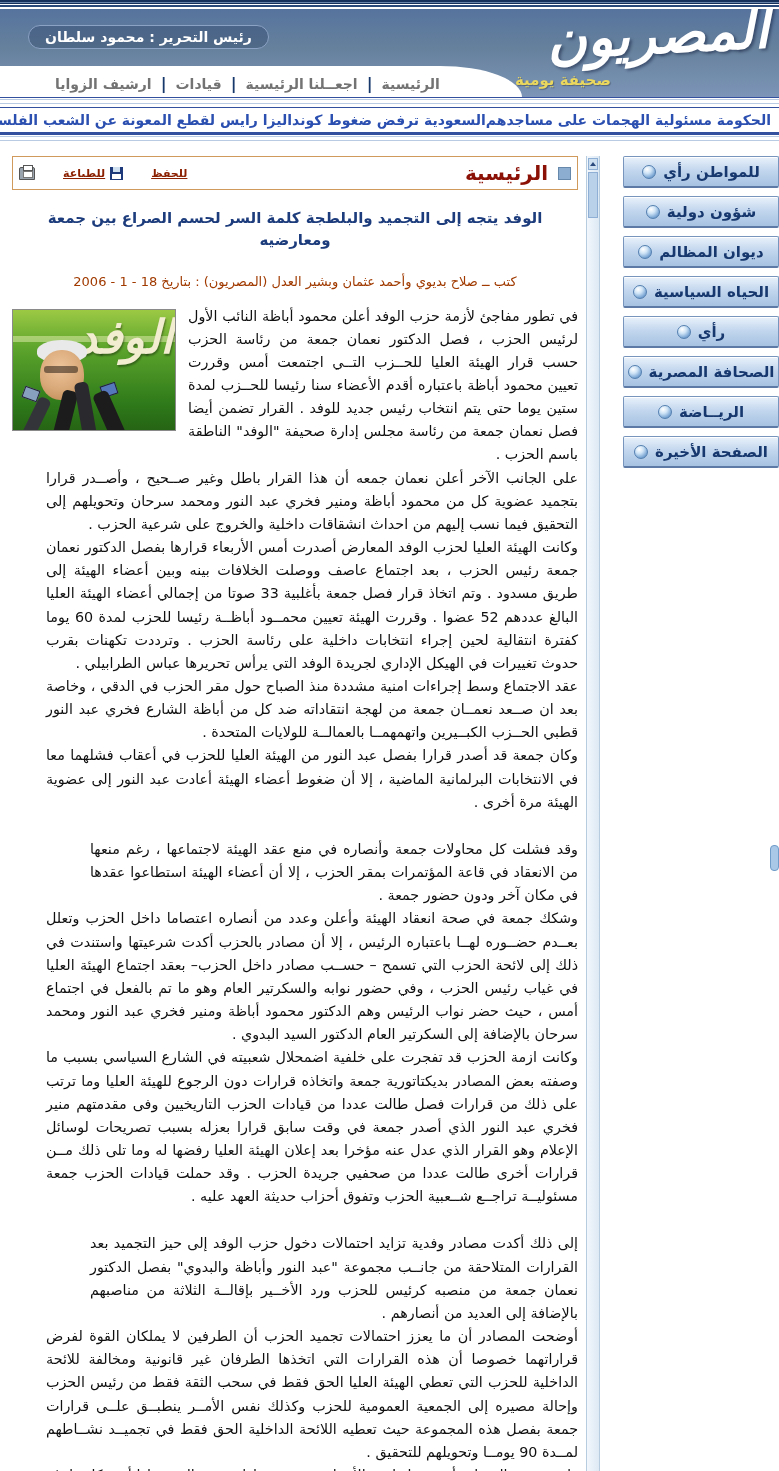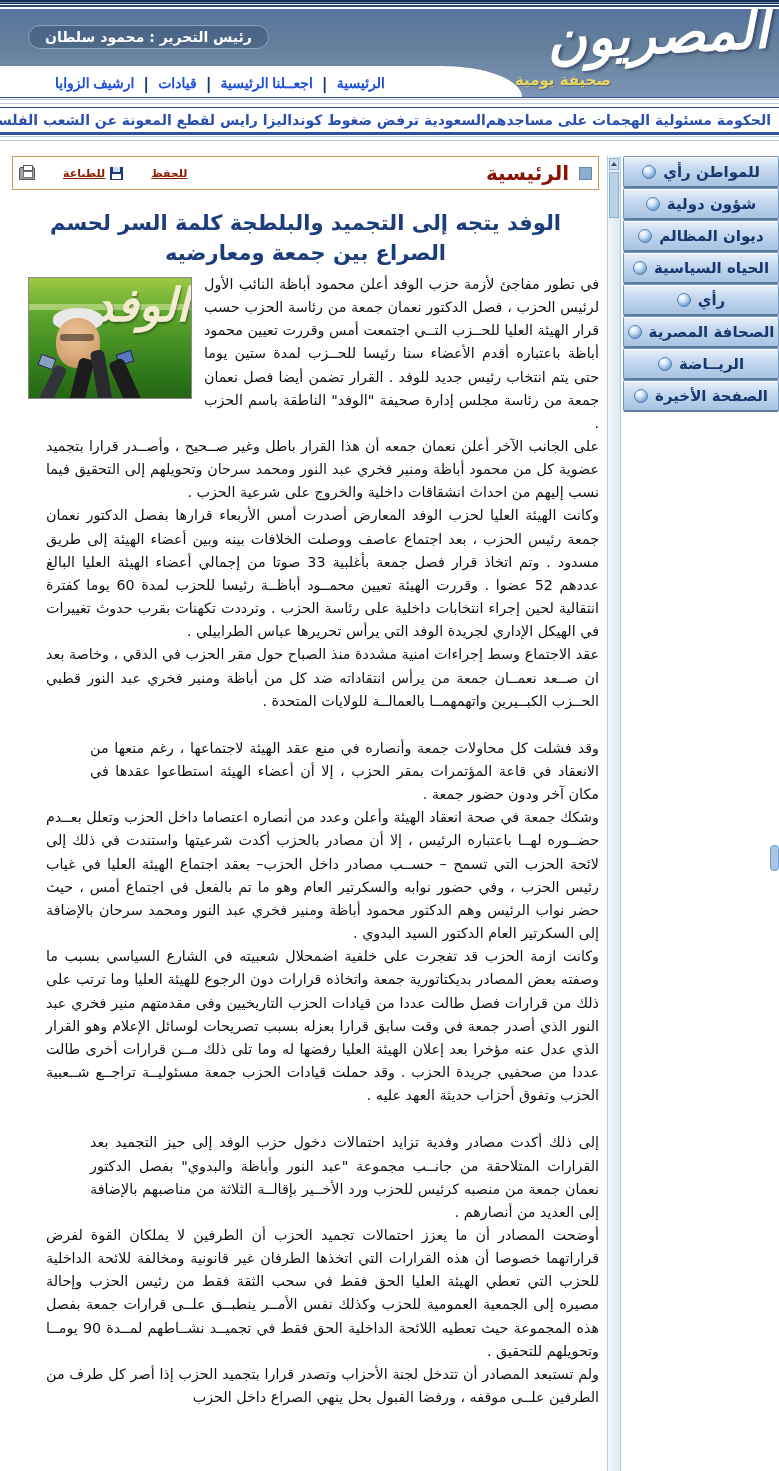--- a/index.html
+++ b/index.html
@@ -9,34 +9,34 @@
 
   
   .top-stripes { height:9px; background:repeating-linear-gradient(180deg,#16305c 0 2px,#6884ab 2px 3px,#16305c 3px 4px,#ffffff 4px 5px,#2a4a7c 5px 7px,#ffffff 7px 9px); }
 
   
   .header { position:relative; height:88px; background:linear-gradient(180deg,#56739e 0%,#66819c 45%,#7c95b8 100%); overflow:hidden; }
   .logo { position:absolute; top:-6px; right:10px; color:#fff; font-size:54px; font-weight:bold; font-style:italic; transform:rotate(-3deg); text-shadow:2px 2px 3px rgba(10,20,50,.45); letter-spacing:-2px; }
   .tagline { position:absolute; bottom:8px; right:168px; color:#e9d75e; font-size:15px; font-weight:bold; text-shadow:1px 1px 1px rgba(0,0,0,.3); }
   .editor-box { position:absolute; top:16px; left:28px; padding:3px 16px; background:rgba(40,62,100,.35); border:1px solid #8ba2c4; border-radius:12px; color:#ffffff; font-size:14px; font-weight:bold; }
   .nav-tab { position:absolute; bottom:0; left:0; width:522px; height:31px; background:#fff; border-top-right-radius:90px 34px; display:flex; align-items:center; justify-content:flex-end; direction:rtl; padding:4px 16px 0 55px; }
-  .nav-tab a { color:#1d4ed8; font-size:14px; font-weight:bold; text-decoration:none; white-space:nowrap;font-family:Liberation Serif, serif; }
+  .nav-tab a { color:#737373; font-size:14px; font-weight:bold; text-decoration:none; white-space:nowrap; }
   .nav-sep { color:#16386b; margin:0 9px; font-weight:bold; }
 
   
   .stripes { height:10px; background:repeating-linear-gradient(180deg,#ffffff 0 1px,#b9cbe3 1px 2px,#ffffff 2px 4px); border-top:1px solid #33509e; }
   .ticker { height:27px; border-top:1px solid #33509e; border-bottom:2px solid #33509e; background:#fff; display:flex; direction:rtl; justify-content:space-between; align-items:center; padding:0 8px; overflow:hidden; white-space:nowrap; }
   .ticker a { color:#2b4fb0; font-size:14px; font-weight:bold; text-decoration:none; }
   .ticker .clip { margin-left:-26px; }
 
   
   .main-row { display:flex; direction:rtl; align-items:flex-start; padding-top:12px; }
 
   
-  .sidebar { width:158px; flex:0 0 158px; display:flex; flex-direction:column; gap:0; padding-left:2px; }
+  .sidebar { width:158px; flex:0 0 158px; display:flex; flex-direction:column; gap:8px; padding-left:2px;margin-left:21px; }
   .side-btn { height:32px; background:linear-gradient(180deg,#eaf2fb 0%,#c3d7ee 45%,#a7c2e2 100%); border:1px solid #7795bd; border-bottom:2px solid #5c7aa5; border-radius:2px; display:flex; direction:rtl; align-items:center; justify-content:center; gap:7px; cursor:pointer; box-shadow:0 1px 0 #fff inset; }
   .side-btn .lbl { color:#17386e; font-size:15px; font-weight:bold; }
   .sphere { width:14px; height:14px; border-radius:50%; background:radial-gradient(circle at 35% 28%,#ffffff 0%,#cfe4f6 35%,#7fa9d6 70%,#4a7ab0 100%); border:1px solid #5580b0; flex:0 0 14px; }
 
   
   .sb-strip { width:14px; flex:0 0 14px; align-self:stretch; min-height:1330px; background:linear-gradient(90deg,#f2f7fc,#dde9f4); border-left:1px solid #b8cce0; border-right:1px solid #b8cce0; padding:1px; }
   .sb-btn { width:10px; height:12px; margin:1px auto 0; background:#cfe0f0; border:1px solid #8fb0d4; position:relative; }
   .sb-btn::after { content:""; position:absolute; left:1px; top:3px; border-left:3px solid transparent; border-right:3px solid transparent; border-bottom:4px solid #2c4a7c; }
   .sb-thumb { width:10px; height:46px; margin:2px auto 0; background:#b9d2ea; border:1px solid #8fb0d4; }
 
@@ -47,29 +47,29 @@
   .section-title { color:#8b1005; font-size:20px; font-weight:bold; }
   .tools { margin-right:auto; display:flex; direction:rtl; align-items:center; gap:5px; font-size:11px; }
   .tools a { color:#8b2000; text-decoration:underline; font-weight:bold;margin-left:23px; }
   .icon-floppy { width:13px; height:13px; background:#1e3a7a; position:relative; display:inline-block; }
   .icon-floppy::before { content:""; position:absolute; left:3px; top:0; width:7px; height:5px; background:#cfe0f0; }
   .icon-floppy::after { content:""; position:absolute; left:2px; bottom:1px; width:9px; height:5px; background:#fff; }
   .icon-printer { width:16px; height:13px; position:relative; display:inline-block; background:#9aa4ae; border:1px solid #555; border-radius:2px 2px 0 0; }
   .icon-printer::before { content:""; position:absolute; left:3px; top:-3px; width:8px; height:4px; background:#fff; border:1px solid #555; }
   .icon-printer::after { content:""; position:absolute; left:3px; bottom:1px; width:8px; height:5px; background:#fff; border:1px solid #777; }
 
-  .article-title { color:#1c3c7c; font-size:21px; font-weight:bold; text-align:center; line-height:1.45; margin:18px 24px 4px; }
+  .article-title { color:#1c3c7c; font-size:15px; font-weight:bold; text-align:center; line-height:1.45; margin:18px 24px 4px; }
   .byline { color:#a03a00; font-size:13px; text-align:center; margin:22px 0 16px; }
 
   .body-text { font-size:14.3px; color:#101010; line-height:1.62; text-align:justify; }
   .body-text p { margin:0;padding-left:34px; }
   .body-text p.gap { margin-top:24px;margin-left:44px; }
 
   
-  .photo { float:left; width:164px; height:122px; margin:4px 12px 6px 16px; border:1px solid #8a8a8a; position:relative; overflow:hidden; background:linear-gradient(180deg,#9cc944 0%,#5ca42c 32%,#2f7a1a 78%,#256414 100%); }
+  .photo { float:left; width:164px; height:122px; margin:4px 12px 6px 0; border:1px solid #8a8a8a; position:relative; overflow:hidden; background:linear-gradient(180deg,#9cc944 0%,#5ca42c 32%,#2f7a1a 78%,#256414 100%); }
   .photo .calli { position:absolute; top:-10px; right:2px; color:#f2ecd0; font-size:46px; font-weight:bold; font-style:italic; text-shadow:1px 2px 2px rgba(0,0,0,.35); letter-spacing:-2px; }
   .photo .band { position:absolute; top:26px; left:0; width:100%; height:6px; background:rgba(230,240,180,.5); }
   .photo .hair { position:absolute; left:24px; top:30px; width:50px; height:22px; background:#e9e9e9; border-radius:50% 50% 40% 40%; }
   .photo .face { position:absolute; left:27px; top:40px; width:44px; height:50px; background:radial-gradient(circle at 45% 35%,#eec49a 0%,#d8a878 55%,#b9854e 100%); border-radius:48% 48% 46% 46%; }
   .photo .glasses { position:absolute; left:31px; top:56px; width:34px; height:7px; background:rgba(40,30,20,.55); border-radius:3px; }
   .photo .mic { position:absolute; background:#1c1c1c; border-radius:5px; }
   .photo .m1 { left:44px; bottom:-16px; width:15px; height:56px; transform:rotate(14deg); }
   .photo .m2 { left:66px; bottom:-14px; width:14px; height:62px; transform:rotate(-10deg); background:#2a2a2e; }
   .photo .m3 { left:90px; bottom:-18px; width:16px; height:58px; transform:rotate(-24deg); }
   .photo .m4 { left:16px; bottom:-14px; width:13px; height:48px; transform:rotate(26deg); background:#33343a; }
@@ -163,41 +163,43 @@
         <div class="tools">
           <a href="#">للحفظ</a>
           <span class="icon-floppy"></span>
           <a href="#">للطباعة</a>
           <span class="icon-printer"></span>
         </div>
       </div>
 
       <h1 class="article-title">الوفد يتجه إلى التجميد والبلطجة كلمة السر لحسم الصراع بين جمعة ومعارضيه</h1>
 
+      <div class="byline">كتب ــ صلاح بديوي وأحمد عثمان وبشير العدل (المصريون) : بتاريخ 18 - 1 - 2006</div>
 
       <div class="body-text">
 
         <div class="photo">
           <span class="band"></span>
           <span class="calli">الوفد</span>
           <span class="hair"></span>
           <span class="face"></span>
           <span class="glasses"></span>
           <span class="flag f1"></span>
           <span class="flag f2"></span>
           <span class="mic m1"></span>
           <span class="mic m2"></span>
           <span class="mic m3"></span>
           <span class="mic m4"></span>
         </div>
 
         <p>في تطور مفاجئ لأزمة حزب الوفد أعلن محمود أباظة النائب الأول لرئيس الحزب ، فصل الدكتور نعمان جمعة من رئاسة الحزب حسب قرار الهيئة العليا للحــزب التــي اجتمعت أمس وقررت تعيين محمود أباظة باعتباره أقدم الأعضاء سنا رئيسا للحــزب لمدة ستين يوما حتى يتم انتخاب رئيس جديد للوفد . القرار تضمن أيضا فصل نعمان جمعة من رئاسة مجلس إدارة صحيفة "الوفد" الناطقة باسم الحزب .</p>
         <p>على الجانب الآخر أعلن نعمان جمعه أن هذا القرار باطل وغير صــحيح ، وأصــدر قرارا بتجميد عضوية كل من محمود أباظة ومنير فخري عبد النور ومحمد سرحان وتحويلهم إلى التحقيق فيما نسب إليهم من احداث انشقاقات داخلية والخروج على شرعية الحزب .</p>
         <p>وكانت الهيئة العليا لحزب الوفد المعارض أصدرت أمس الأربعاء قرارها بفصل الدكتور نعمان جمعة رئيس الحزب ، بعد اجتماع عاصف ووصلت الخلافات بينه وبين أعضاء الهيئة إلى طريق مسدود . وتم اتخاذ قرار فصل جمعة بأغلبية 33 صوتا من إجمالي أعضاء الهيئة العليا البالغ عددهم 52 عضوا . وقررت الهيئة تعيين محمــود أباظــة رئيسا للحزب لمدة 60 يوما كفترة انتقالية لحين إجراء انتخابات داخلية على رئاسة الحزب . وترددت تكهنات بقرب حدوث تغييرات في الهيكل الإداري لجريدة الوفد التي يرأس تحريرها عباس الطرابيلي .</p>
-        <p>عقد الاجتماع وسط إجراءات امنية مشددة منذ الصباح حول مقر الحزب في الدقي ، وخاصة بعد ان صــعد نعمــان جمعة من يرأس انتقاداته ضد كل من أباظة ومنير فخري عبد النور قطبي الحــزب الكبــيرين واتهمهمــا بالعمالــة للولايات المتحدة .</p>
+        <p>عقد الاجتماع وسط إجراءات امنية مشددة منذ الصباح حول مقر الحزب في الدقي ، وخاصة بعد ان صــعد نعمــان جمعة من لهجة انتقاداته ضد كل من أباظة الشارع فخري عبد النور قطبي الحــزب الكبــيرين واتهمهمــا بالعمالــة للولايات المتحدة .</p>
+        <p>وكان جمعة قد أصدر قرارا بفصل عبد النور من الهيئة العليا للحزب في أعقاب فشلهما معا في الانتخابات البرلمانية الماضية ، إلا أن ضغوط أعضاء الهيئة أعادت عبد النور إلى عضوية الهيئة مرة أخرى .</p>
         <p class="gap">وقد فشلت كل محاولات جمعة وأنصاره في منع عقد الهيئة لاجتماعها ، رغم منعها من الانعقاد في قاعة المؤتمرات بمقر الحزب ، إلا أن أعضاء الهيئة استطاعوا عقدها في مكان آخر ودون حضور جمعة .</p>
         <p>وشكك جمعة في صحة انعقاد الهيئة وأعلن وعدد من أنصاره اعتصاما داخل الحزب وتعلل بعــدم حضــوره لهــا باعتباره الرئيس ، إلا أن مصادر بالحزب أكدت شرعيتها واستندت في ذلك إلى لائحة الحزب التي تسمح – حســب مصادر داخل الحزب– بعقد اجتماع الهيئة العليا في غياب رئيس الحزب ، وفي حضور نوابه والسكرتير العام وهو ما تم بالفعل في اجتماع أمس ، حيث حضر نواب الرئيس وهم الدكتور محمود أباظة ومنير فخري عبد النور ومحمد سرحان بالإضافة إلى السكرتير العام الدكتور السيد البدوي .</p>
         <p>وكانت ازمة الحزب قد تفجرت على خلفية اضمحلال شعبيته في الشارع السياسي بسبب ما وصفته بعض المصادر بديكتاتورية جمعة واتخاذه قرارات دون الرجوع للهيئة العليا وما ترتب على ذلك من قرارات فصل طالت عددا من قيادات الحزب التاريخيين وفى مقدمتهم منير فخري عبد النور الذي أصدر جمعة في وقت سابق قرارا بعزله بسبب تصريحات لوسائل الإعلام وهو القرار الذي عدل عنه مؤخرا بعد إعلان الهيئة العليا رفضها له وما تلى ذلك مــن قرارات أخرى طالت عددا من صحفيي جريدة الحزب . وقد حملت قيادات الحزب جمعة مسئوليــة تراجــع شــعبية الحزب وتفوق أحزاب حديثة العهد عليه .</p>
         <p class="gap">إلى ذلك أكدت مصادر وفدية تزايد احتمالات دخول حزب الوفد إلى حيز التجميد بعد القرارات المتلاحقة من جانــب مجموعة "عبد النور وأباظة والبدوي" بفصل الدكتور نعمان جمعة من منصبه كرئيس للحزب ورد الأخــير بإقالــة الثلاثة من مناصبهم بالإضافة إلى العديد من أنصارهم .</p>
         <p>أوضحت المصادر أن ما يعزز احتمالات تجميد الحزب أن الطرفين لا يملكان القوة لفرض قراراتهما خصوصا أن هذه القرارات التي اتخذها الطرفان غير قانونية ومخالفة للائحة الداخلية للحزب التي تعطي الهيئة العليا الحق فقط في سحب الثقة فقط من رئيس الحزب وإحالة مصيره إلى الجمعية العمومية للحزب وكذلك نفس الأمــر ينطبــق علــى قرارات جمعة بفصل هذه المجموعة حيث تعطيه اللائحة الداخلية الحق فقط في تجميــد نشــاطهم لمــدة 90 يومــا وتحويلهم للتحقيق .</p>
         <p>ولم تستبعد المصادر أن تتدخل لجنة الأحزاب وتصدر قرارا بتجميد الحزب إذا أصر كل طرف من الطرفين علــى موقفه ، ورفضا القبول بحل ينهي الصراع داخل الحزب</p>
 
       </div>
 
     </main>

